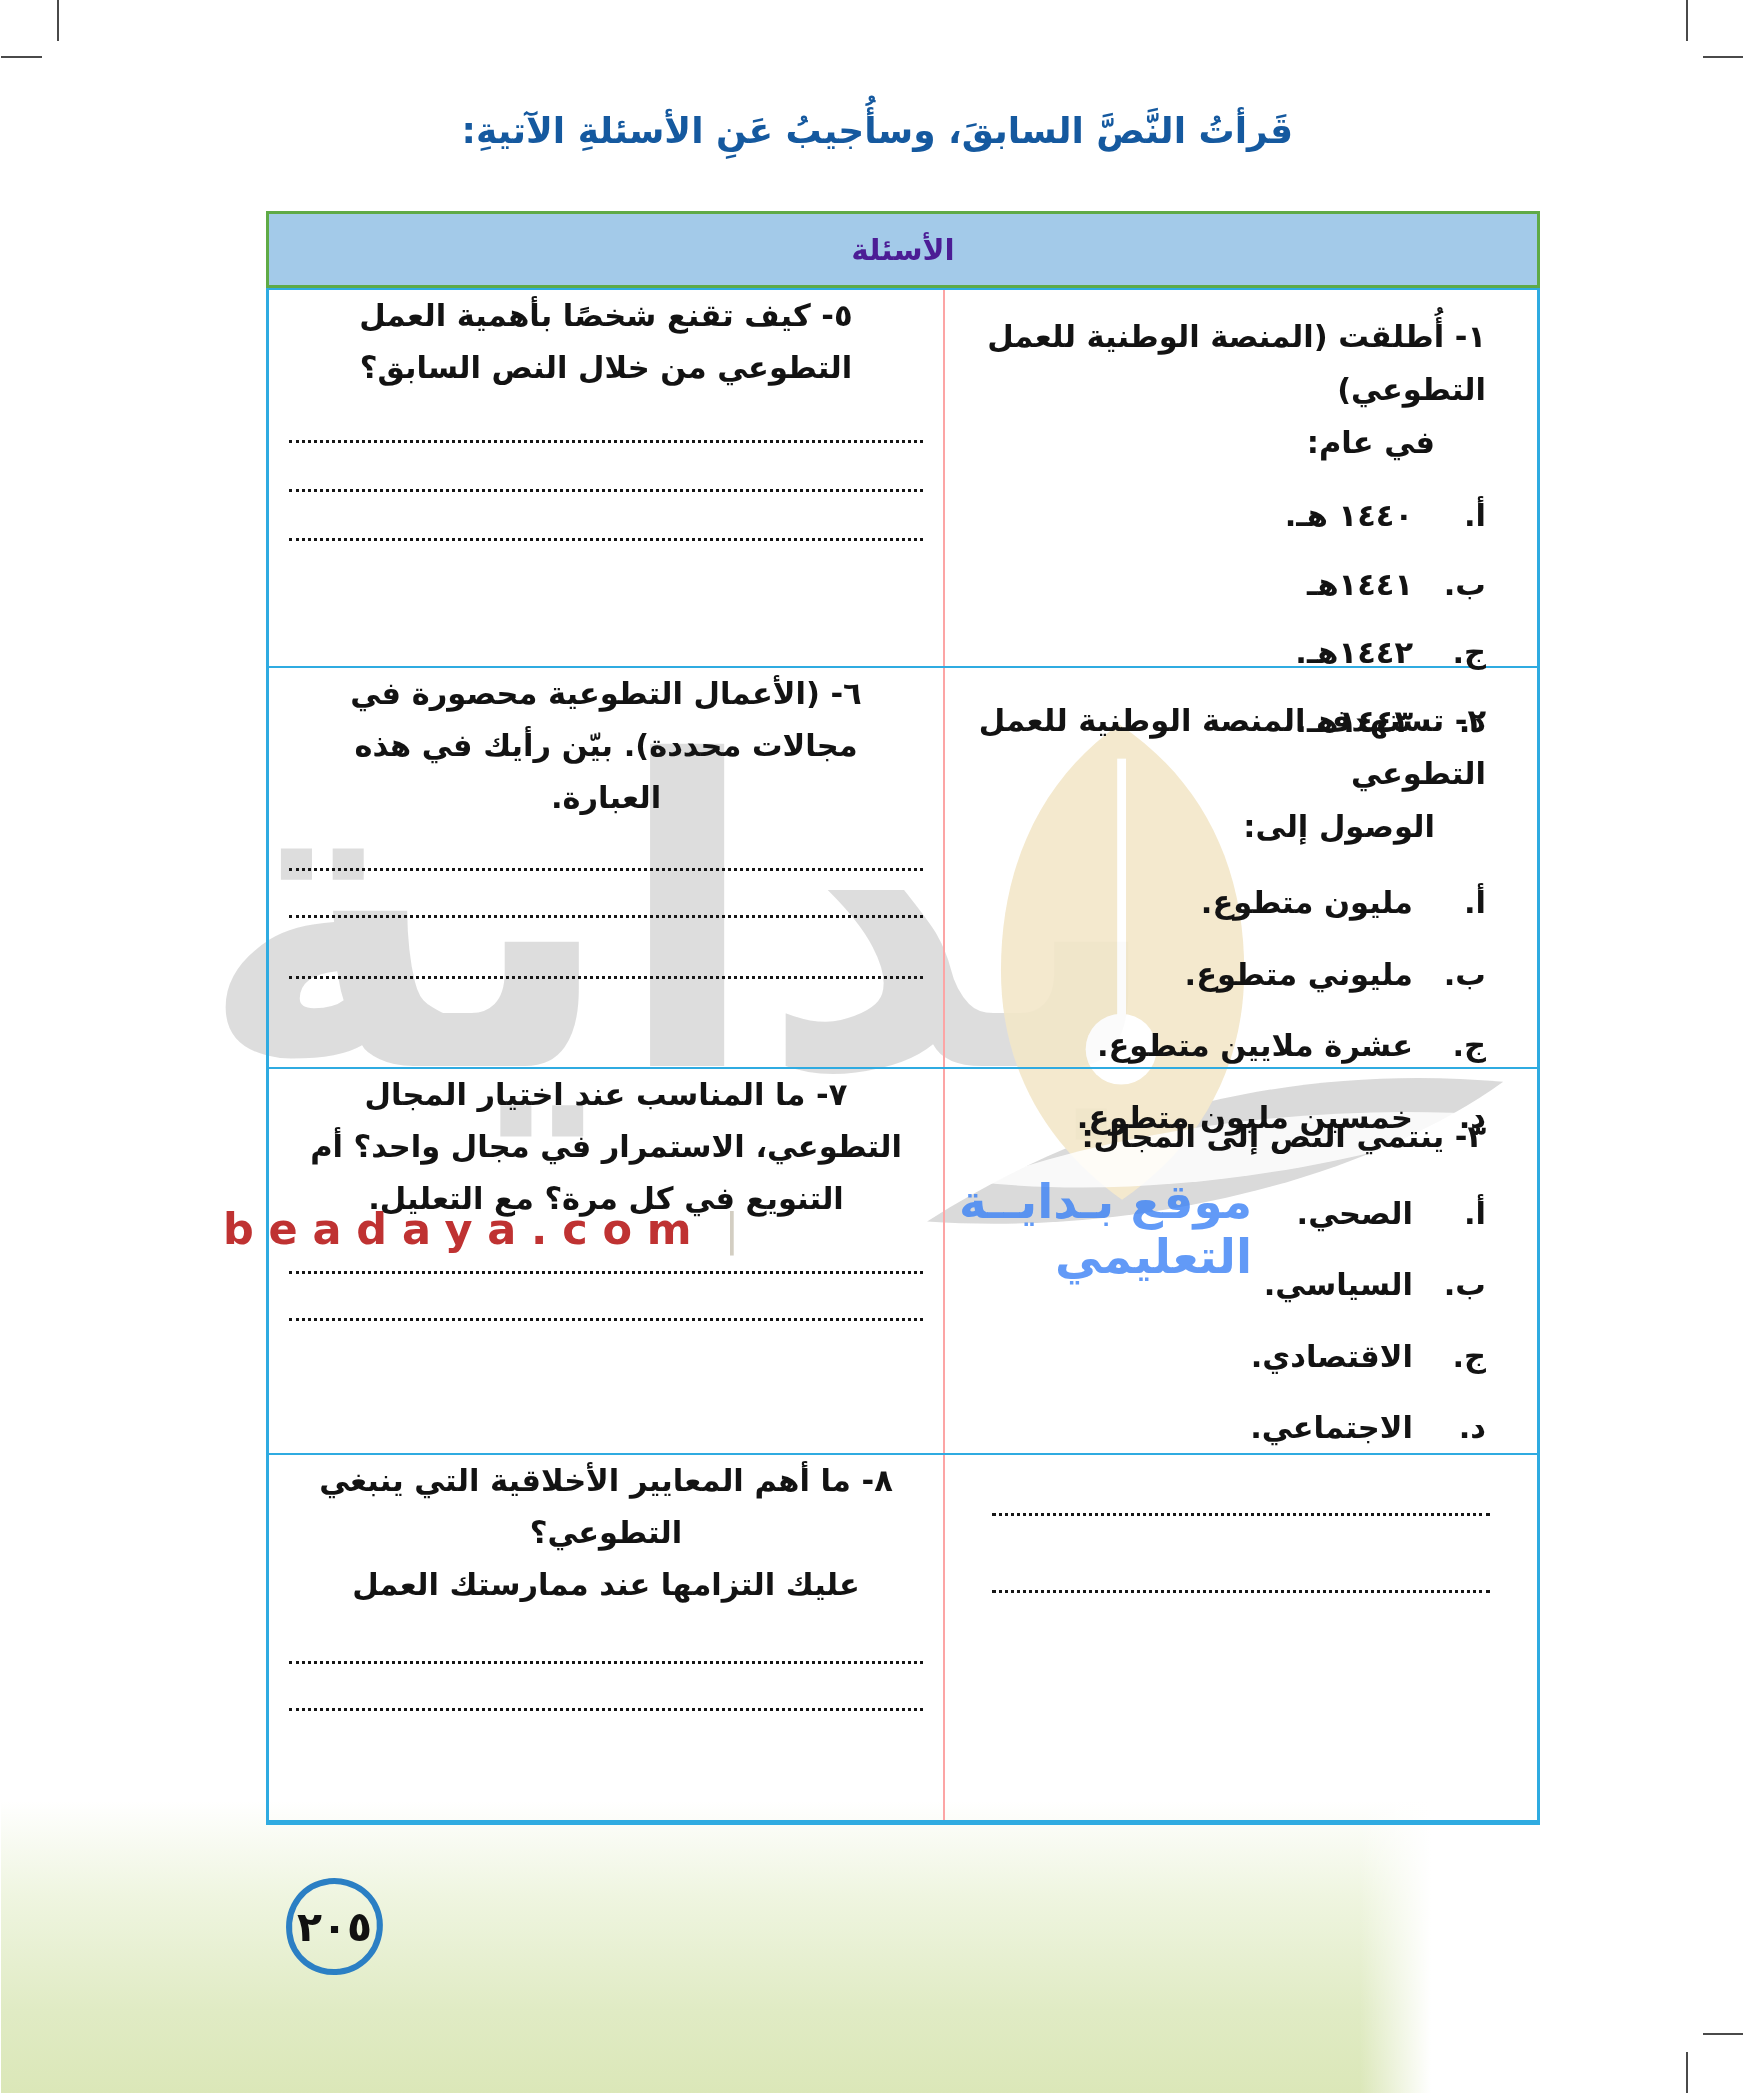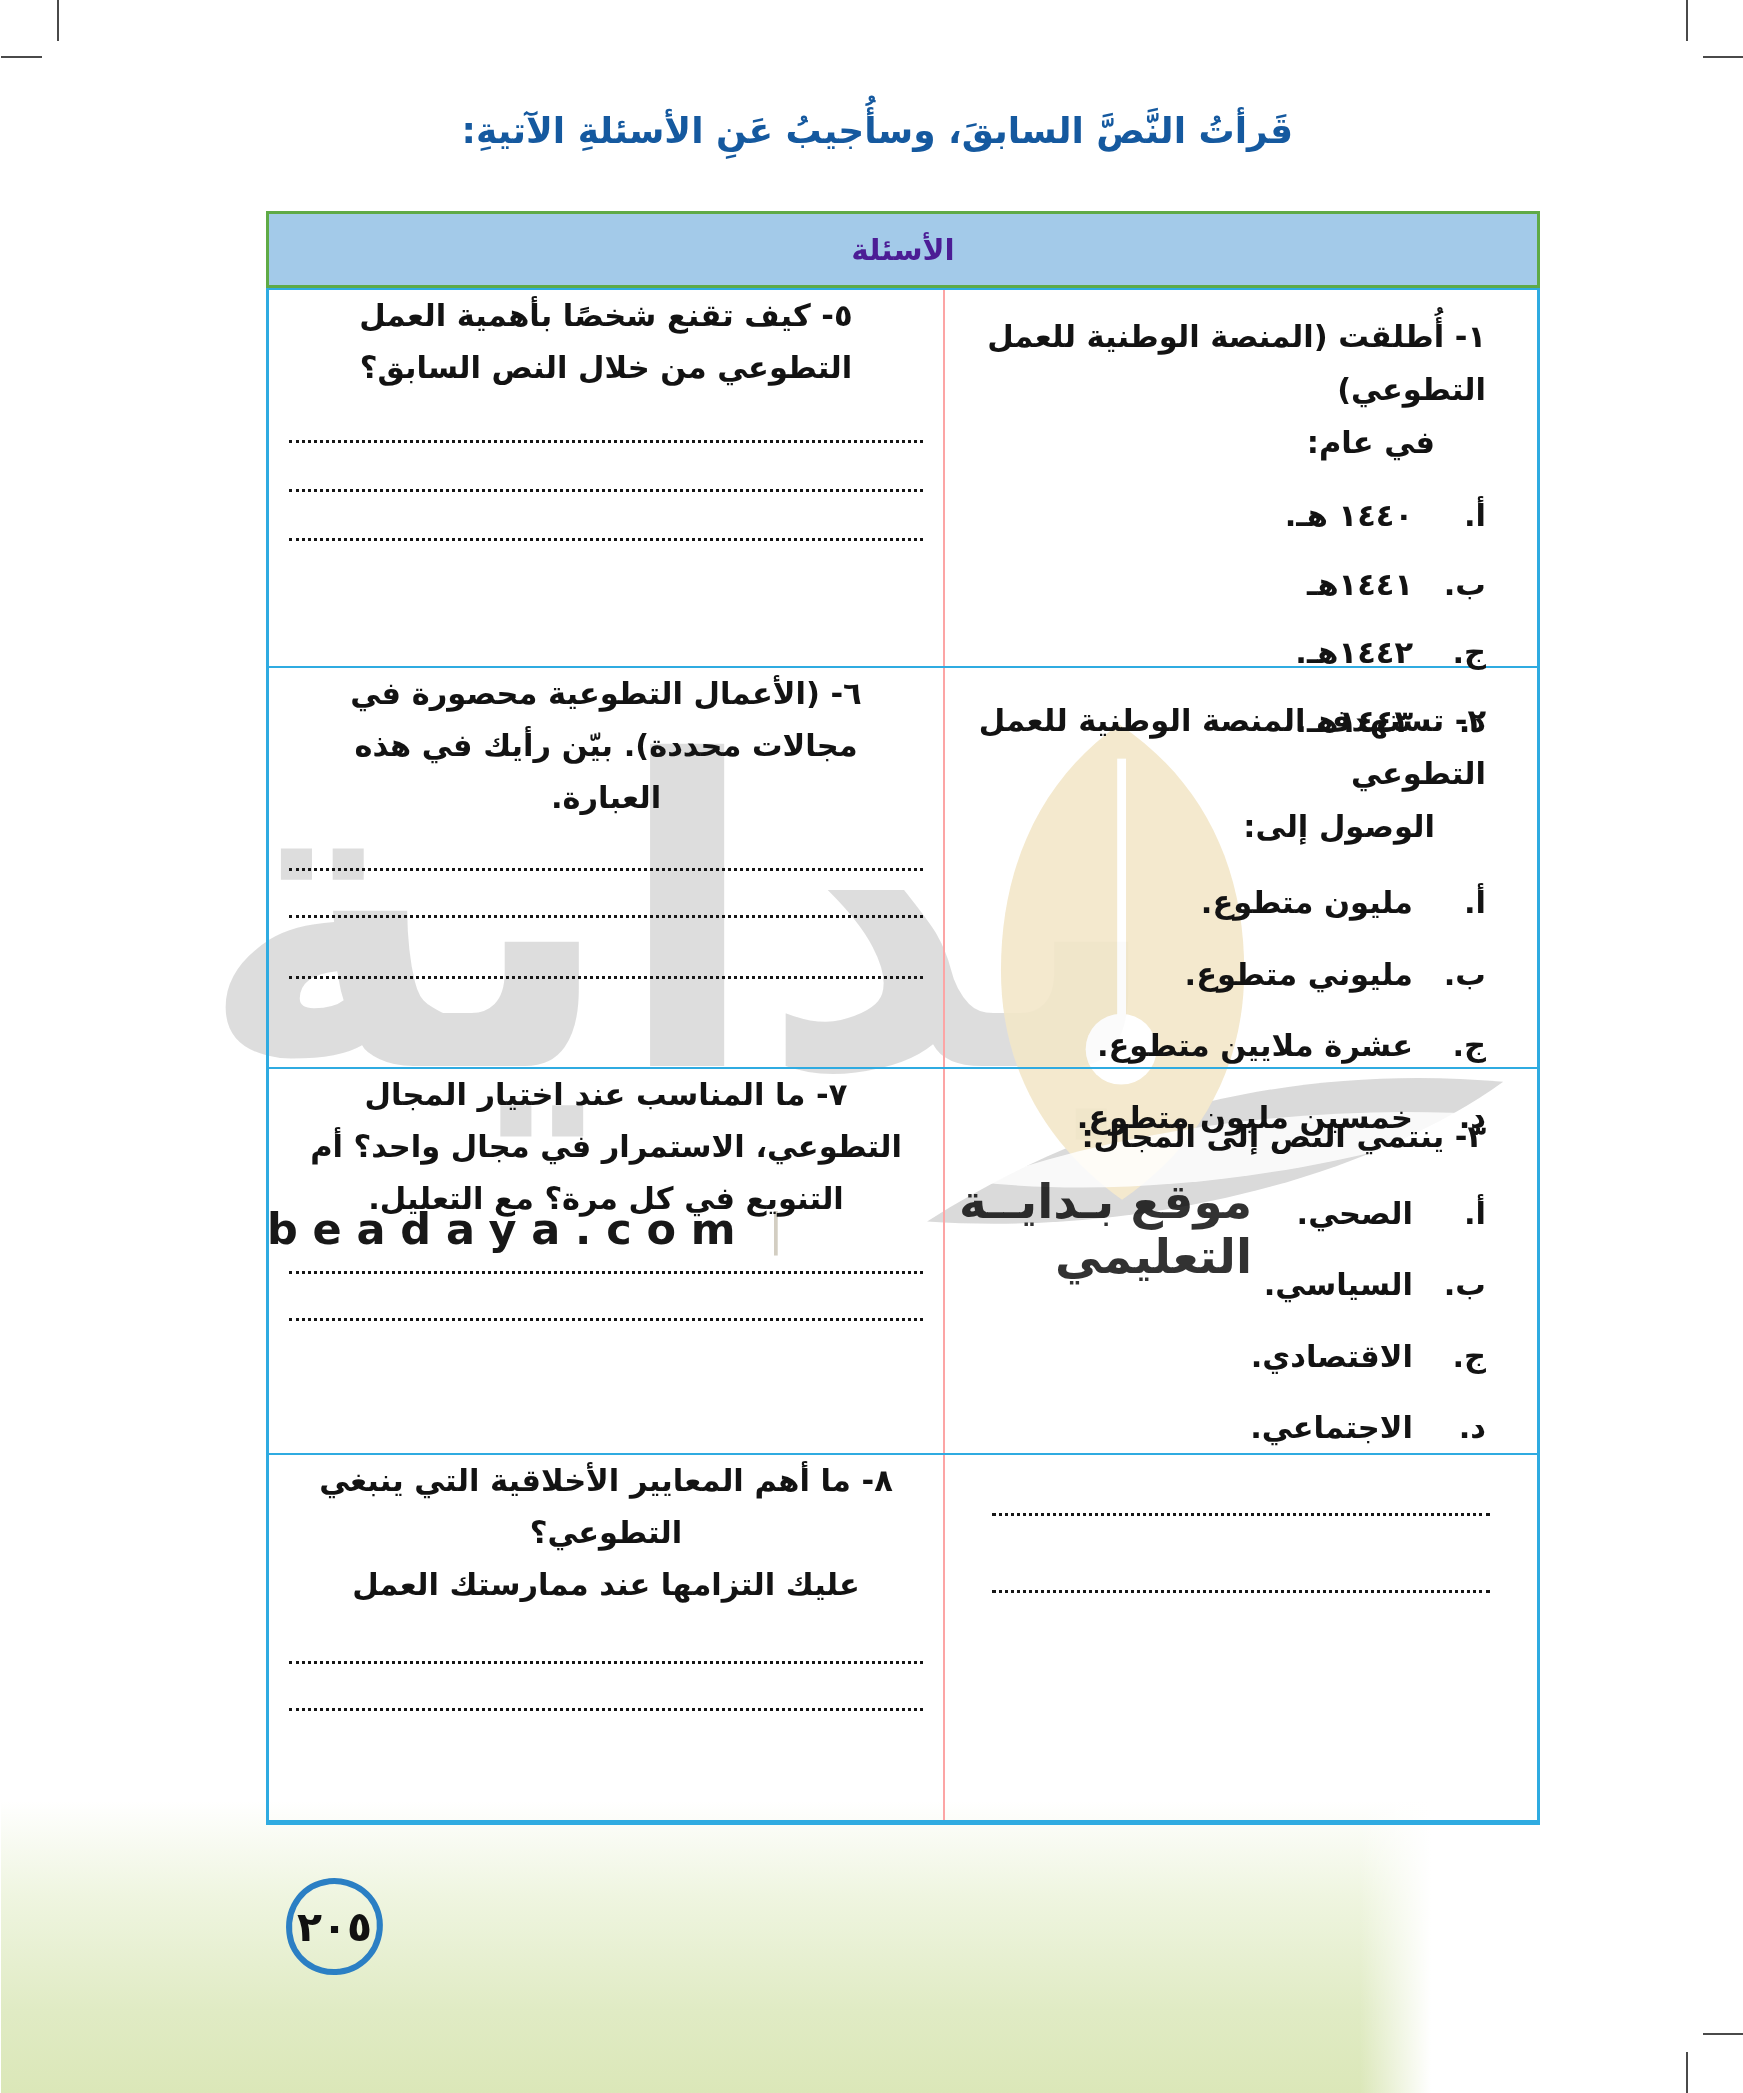--- a/index.html
+++ b/index.html
@@ -17,23 +17,23 @@
                       #e0ebc4 72%, #dbe7b8 100%);
     z-index:0; }
 
   
   .wm-word { position:absolute; left:138px; top:601px; width:1084px;
     font-size:424px; font-weight:bold; color:#d8d8d8; opacity:.85; line-height:1.5;
     z-index:1; text-align:center; white-space:nowrap; }
   .wm-nib { position:absolute; left:867px; top:719px; z-index:1; opacity:.9; }
   .wm-caption { position:absolute; left:222px; top:1174px; width:1029px; z-index:1;
     display:flex; direction:rtl; justify-content:space-between; align-items:center; }
-  .wm-caption .ar { font-size:47px; font-weight:bold; color:#000000; opacity:.8; }
+  .wm-caption .ar { font-size:47px; font-weight:bold; color:#3b82f6; opacity:.8; }
   .wm-caption .sep { font-size:45px; color:#c9c3b4; opacity:.8; padding:0 17.7px; }
-  .wm-caption .en { font-size:43px; font-weight:bold; color:#000000; letter-spacing:14.8px; opacity:.9;margin-left:44px; }
+  .wm-caption .en { font-size:43px; font-weight:bold; color:#b91c1c; letter-spacing:14.8px; opacity:.9; }
 
   
   .page-title { position:absolute; top:95px; right:451px; z-index:2;
     font-size:36px; font-weight:bold; color:#15599f; line-height:71px; }
 
   
   .table-wrap { position:absolute; left:265px; top:211px; width:1274px; z-index:2; direction:rtl; }
   .thead { height:77px; background:#a3cae9; border:3px solid #5faa46;
     display:flex; align-items:center; justify-content:center;
     font-size:29.6px; font-weight:bold; color:#4c1d95; }

